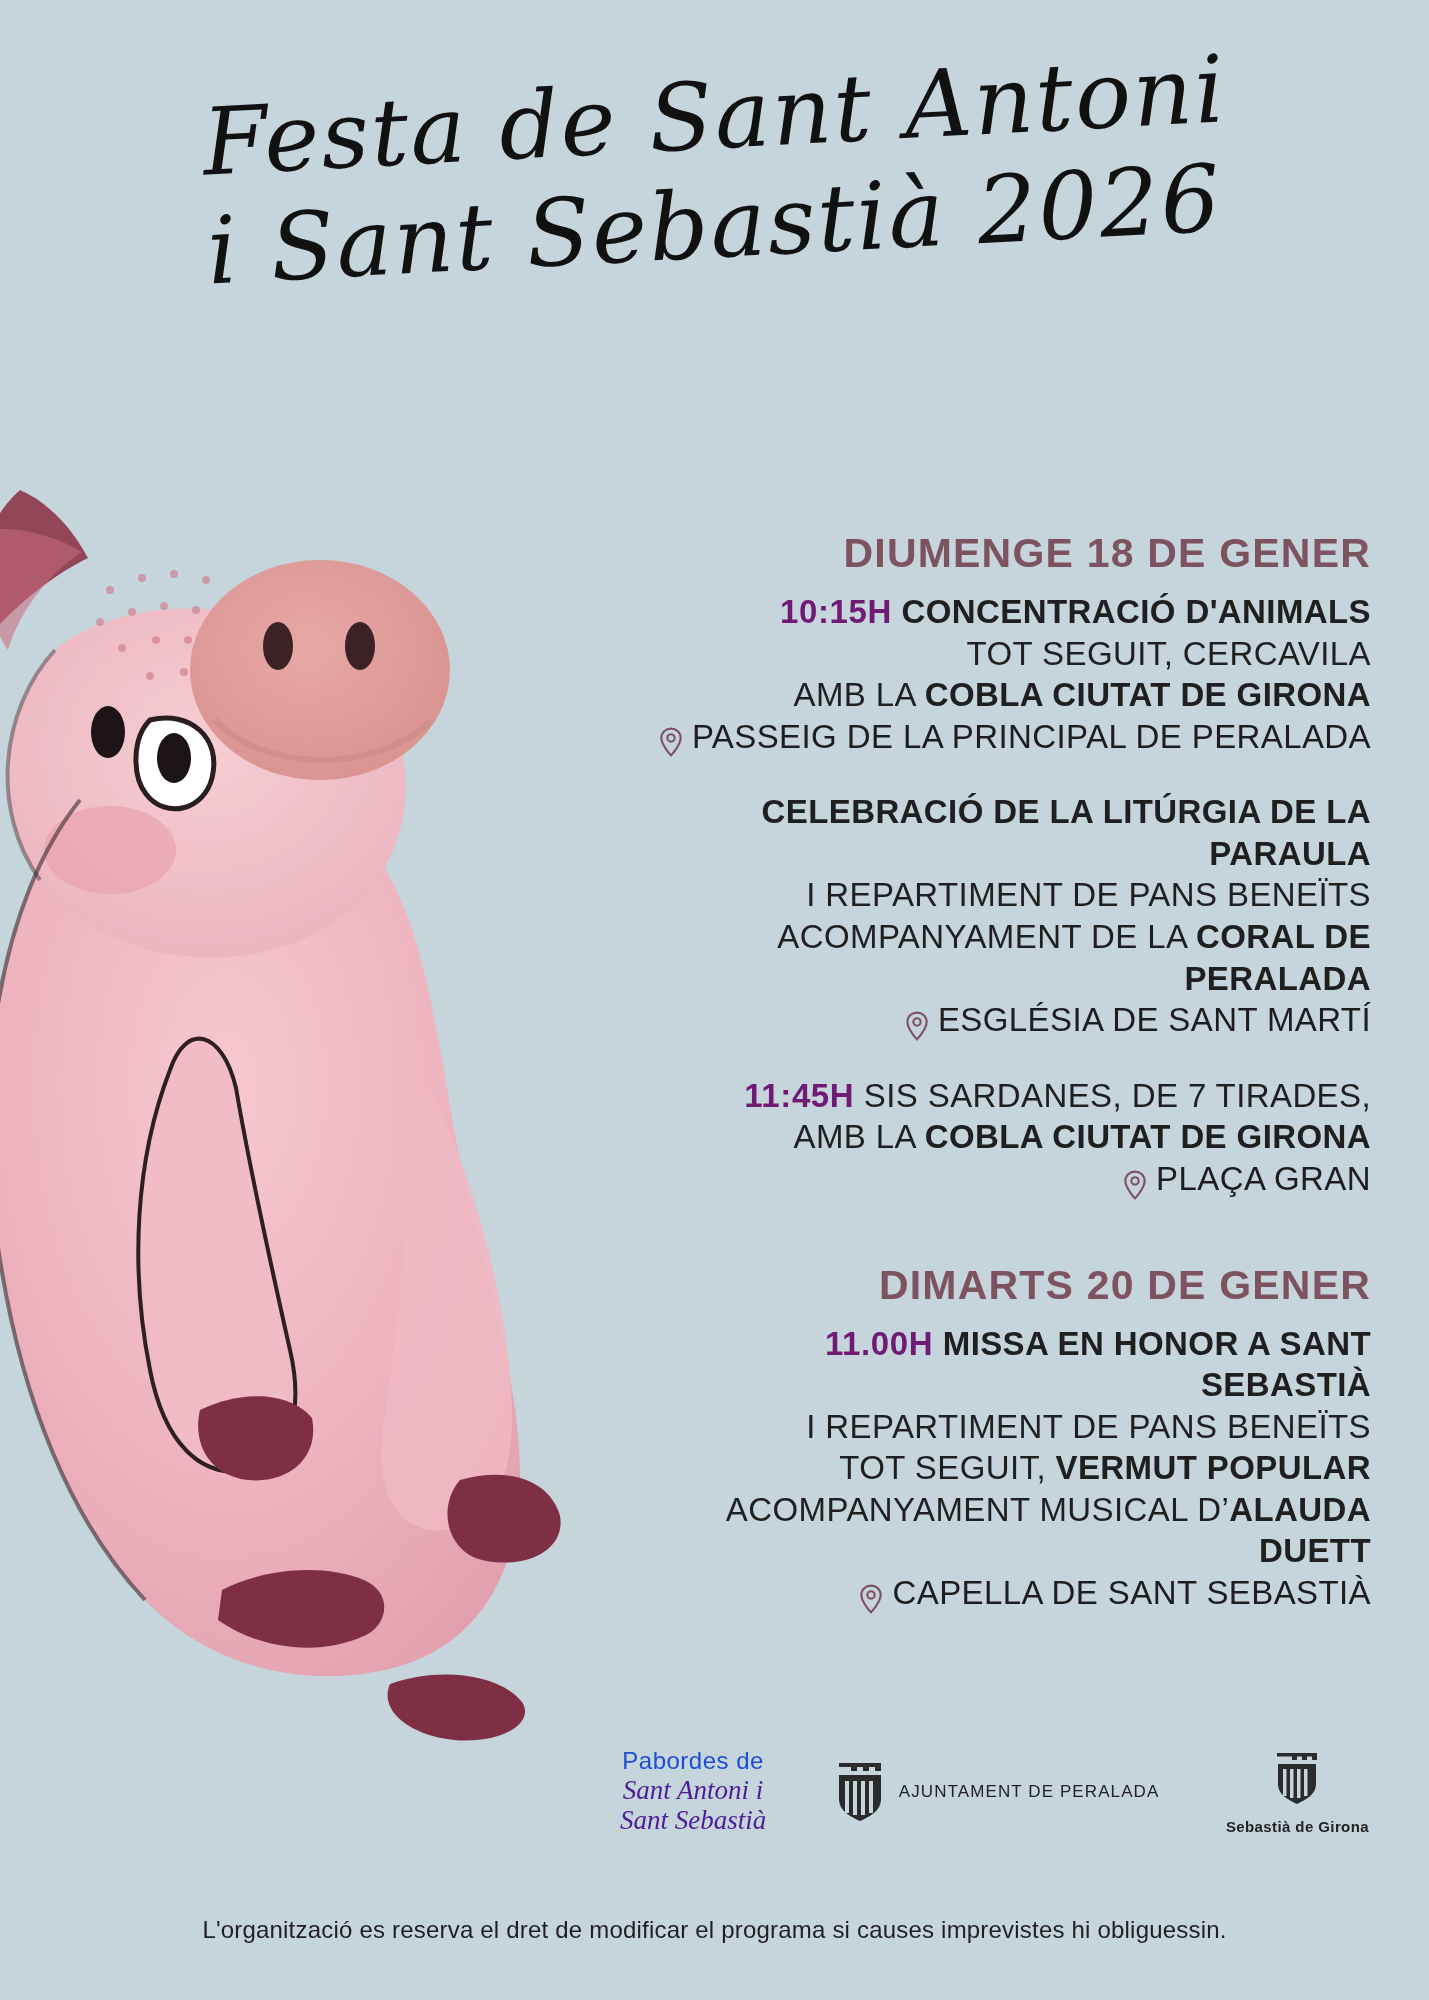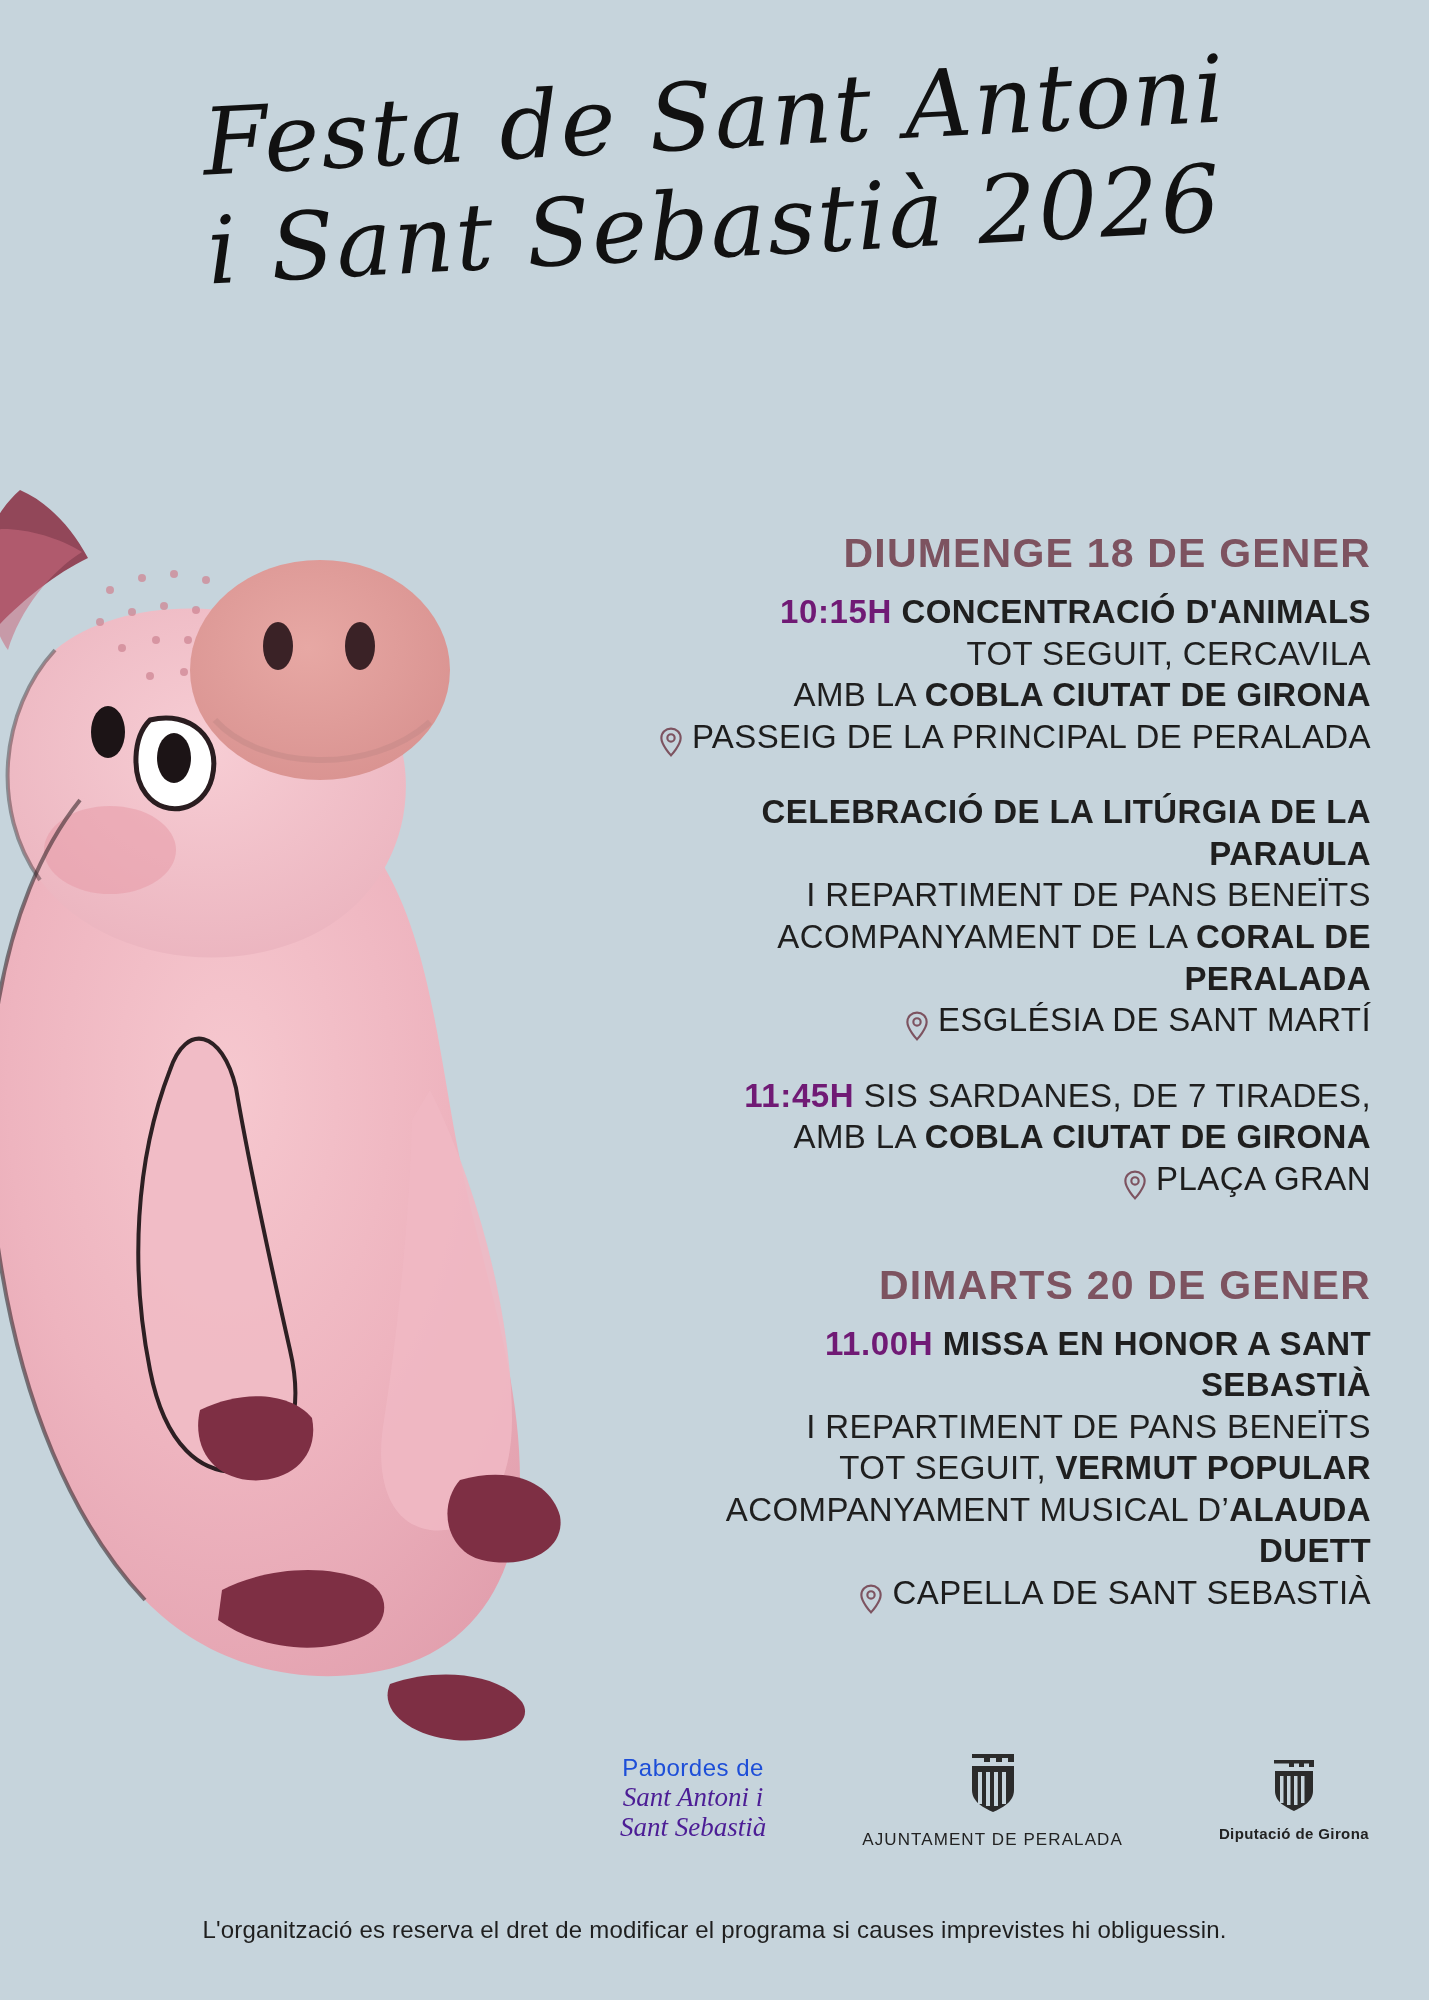--- a/index.html
+++ b/index.html
@@ -136,21 +136,20 @@
   .pabordes .pb-script {
     font-family: Liberation Serif, serif;
     font-style: italic;
     font-size: 27px;
     color: #4c1d95;
   }
   .logo-unit {
     display: flex;
     align-items: center;
     gap: 12px;
-    flex-direction: column;
   }
   .logo-unit .logo-caption {
     font-size: 17px;
     letter-spacing: 1.1px;
     color: #222;
     text-transform: uppercase;
   }
   .logo-stack {
     display: flex;
     flex-direction: column;
@@ -388,19 +387,19 @@
           <path d="M4 4 h40 v7 h-5 v-3.5 h-5 v3.5 h-5 v-3.5 h-5 v3.5 h-5 v-3.5 H4 z" fill="#2b2b2b"></path>
           <path d="M5 15 h38 v20 c0 11 -11 16 -19 20 C16 51 5 46 5 35 z" fill="#2b2b2b"></path>
           <g fill="#c6d4dc">
             <rect x="10" y="20" width="3.5" height="27"></rect>
             <rect x="17" y="20" width="3.5" height="29"></rect>
             <rect x="24" y="20" width="3.5" height="29"></rect>
             <rect x="31" y="20" width="3.5" height="27"></rect>
           </g>
         </svg>
       </span>
-      <span class="logo-caption">Diputació de Girona</span>
+      <span class="logo-caption">Sebastià de Girona</span>
     </div>
   </div>
 
   <div class="disclaimer">L'organització es reserva el dret de modificar el programa si causes imprevistes hi obliguessin.</div>
 
 </div>
 
 </body></html>

